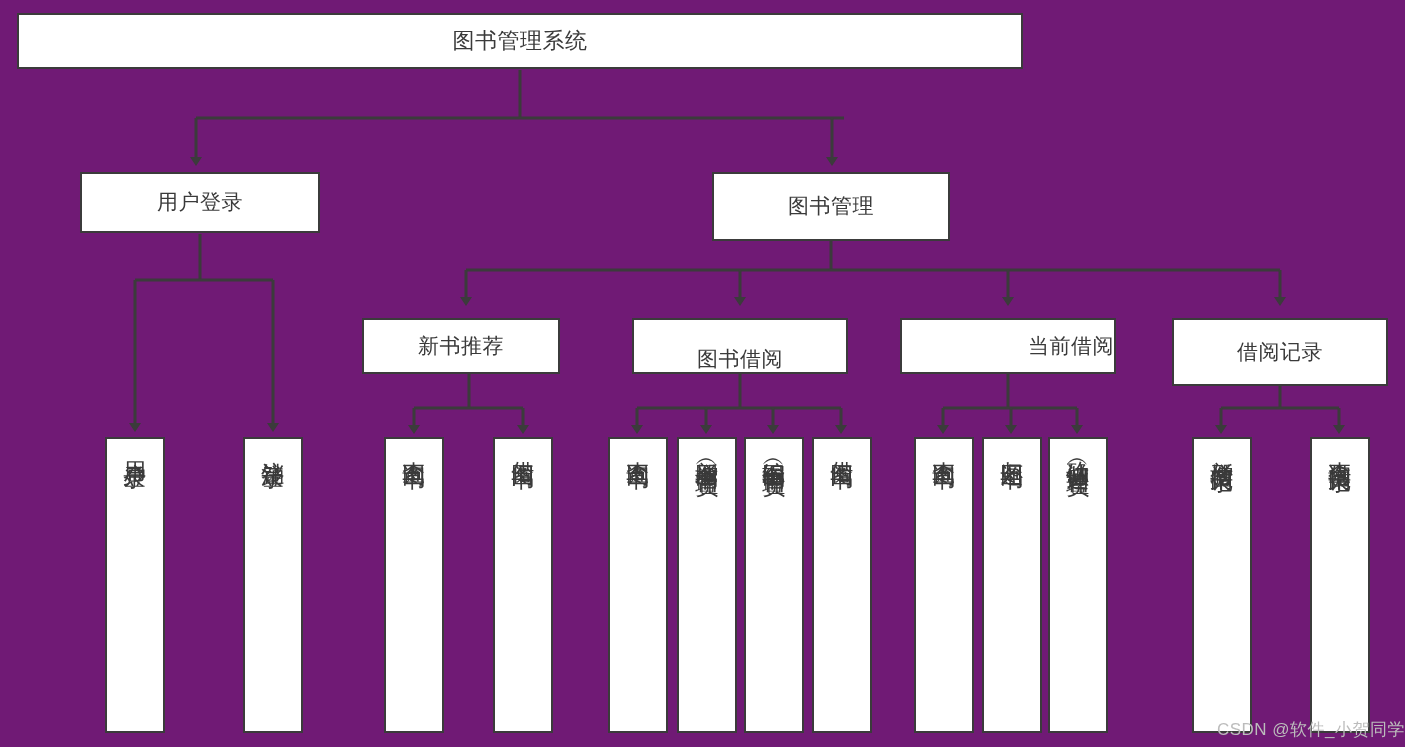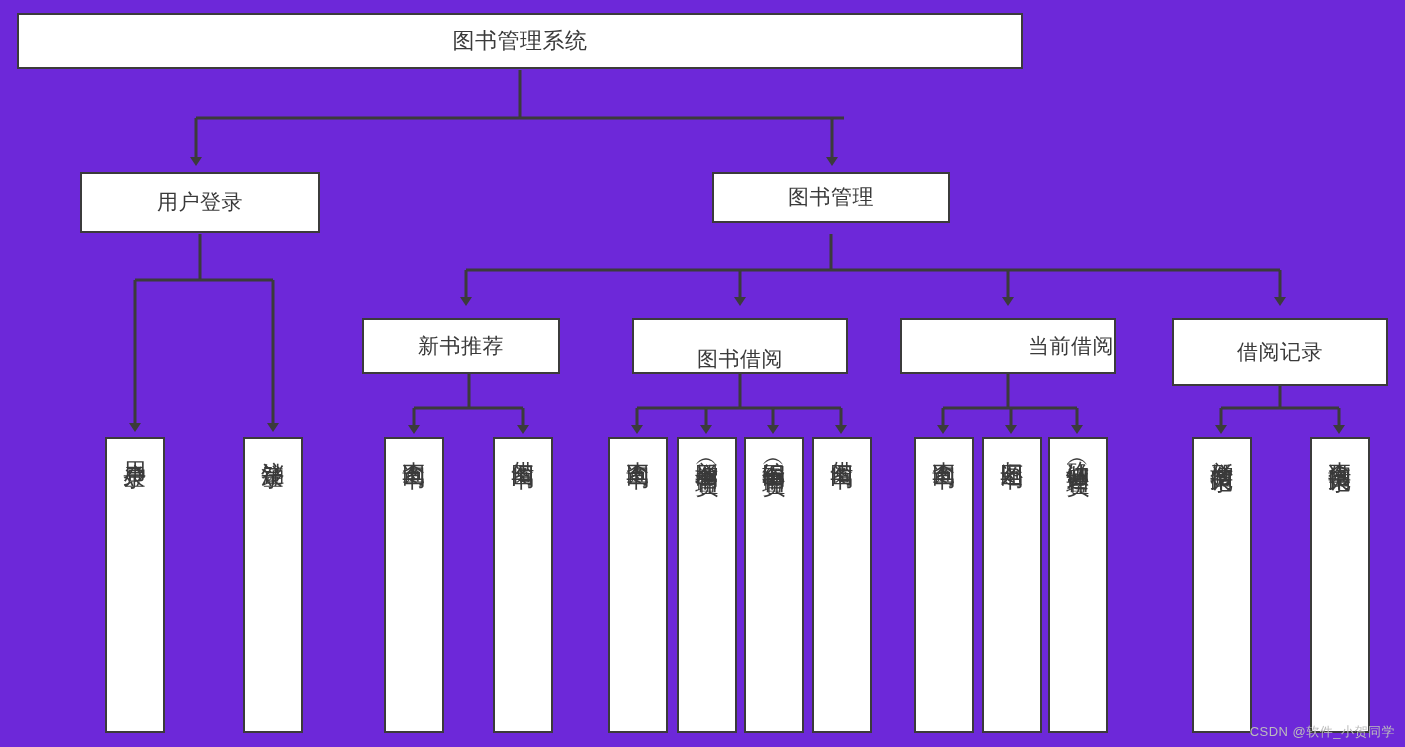--- a/index.html
+++ b/index.html
@@ -7,21 +7,21 @@
     padding: 0;
     background: #ffffff;
   }
   body {
     font-family: "Liberation Sans", "DejaVu Sans", sans-serif;
   }
   #canvas {
     position: relative;
     width: 1405px;
     height: 747px;
-    background: #6d28d9;
+    background: #701a75;
     overflow: hidden;
   }
   #diagram-svg {
     position: absolute;
     left: 0;
     top: 0;
     width: 1405px;
     height: 747px;
   }
   .node {
@@ -54,23 +54,23 @@
   .node.vertical .node-label {
     writing-mode: vertical-rl;
     text-orientation: upright;
     font-size: 23px;
     line-height: 1.06;
     letter-spacing: 2px;
     white-space: nowrap;
   }
   #watermark {
     position: absolute;
-    right: 10px;
+    right: 0;
     bottom: 6px;
-    font-size: 13px;
+    font-size: 17px;
     color: #bcbcbc;
     letter-spacing: 0.5px;
     white-space: nowrap;
   }
 </style>
 </head>
 <body>
 
 <div id="canvas">
 
@@ -124,21 +124,21 @@
     </g>
   </svg>
 
   <div class="node root horizontal" style="left:17px; top:13px; width:1006px; height:56px;">
     <span class="node-label">图书管理系统</span>
   </div>
 
   <div class="node horizontal" style="left:80px; top:172px; width:240px; height:61px;">
     <span class="node-label">用户登录</span>
   </div>
-  <div class="node horizontal" style="left:712px; top:172px; width:238px; height:51px;">
+  <div class="node horizontal" style="left:712px; top:172px; width:238px; height:69px;">
     <span class="node-label">图书管理</span>
   </div>
 
   <div class="node horizontal" style="left:362px; top:318px; width:198px; height:56px;">
     <span class="node-label">新书推荐</span>
   </div>
   <div class="node horizontal" style="left:632px; top:318px; width:216px; height:56px;align-items:flex-end;">
     <span class="node-label">图书借阅</span>
   </div>
   <div class="node horizontal" style="left:900px; top:318px; width:216px; height:56px;justify-content:flex-end;">

